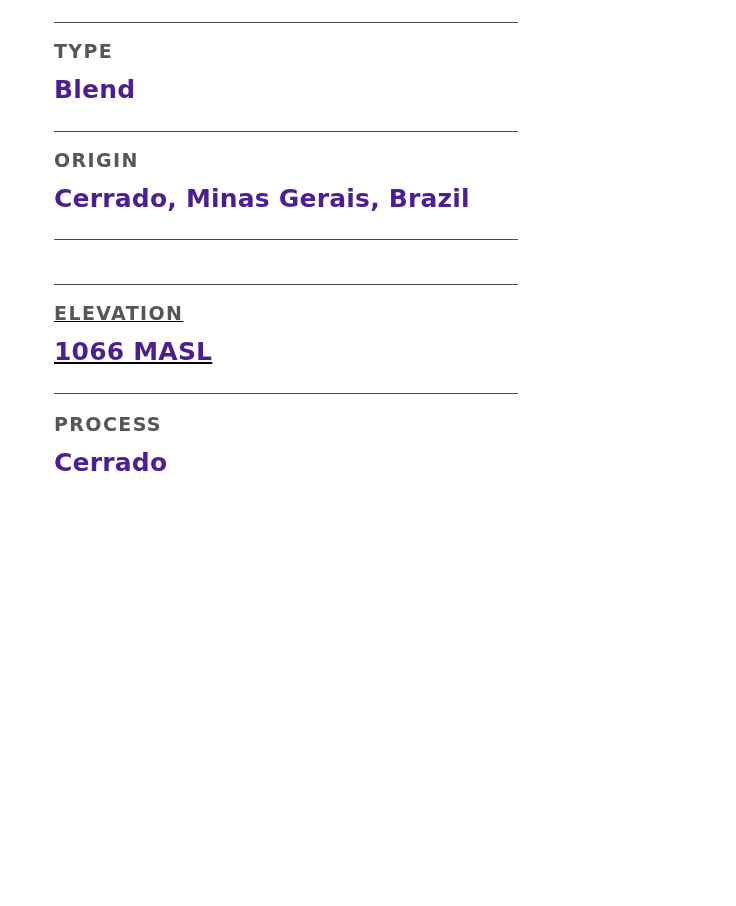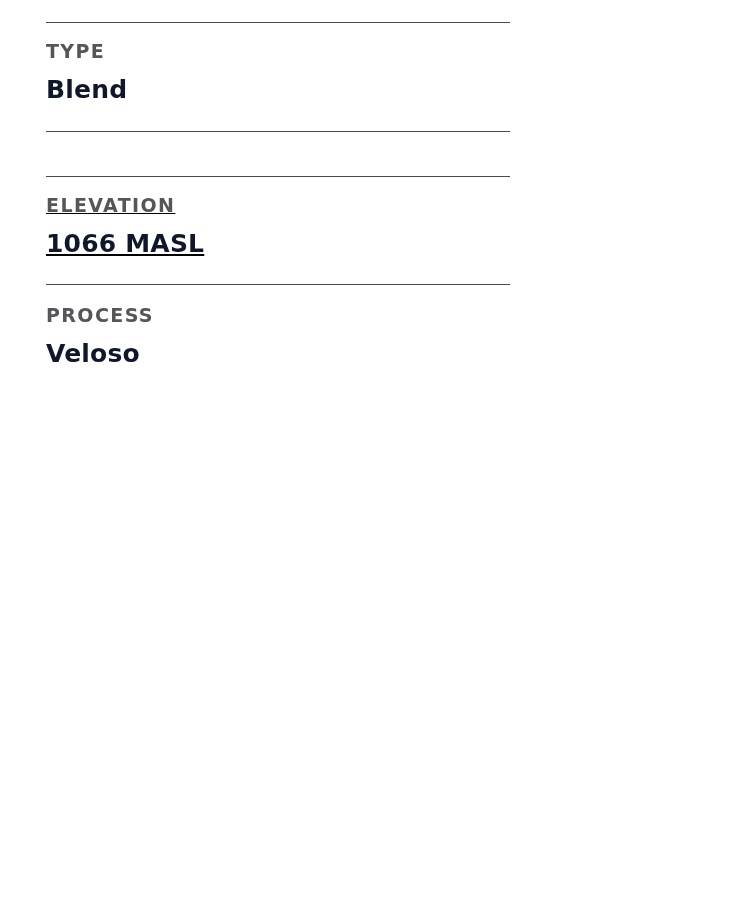--- a/index.html
+++ b/index.html
@@ -9,21 +9,21 @@
   body {
     width: 736px;
     height: 906px;
     background: #ffffff;
     font-family: "Liberation Sans", sans-serif;
     overflow: hidden;
   }
 
   .spec-list {
     width: 464px;
-    margin: 8px;
+    margin: 16px;
     padding: 0 0 0 38px;
     list-style: none;
   }
 
   .spec-row {
     border-top: 1px solid #4a4a4a;
     padding-top: 20px;
     padding-bottom: 8px;
     margin-right: 0;
   }
@@ -40,21 +40,21 @@
     color: #55565a;
     text-transform: uppercase;
     line-height: 1.1;
     margin: 0 0 14px 0;
   }
 
   .spec-value {
     font-family: "DejaVu Sans", sans-serif;
     font-size: 25px;
     font-weight: bold;
-    color: #0f172a;
+    color: #4c1d95;
     line-height: 1.15;
     margin: 0;
     letter-spacing: 0.2px;
   }
 
   
   .spec-row.r0 { margin-top: 22px; padding-top: 18px; padding-bottom: 26px; }
   .spec-row.r1 { padding-top: 18px; padding-bottom: 26px; }
   .spec-row.r2 { padding-top: 18px; padding-bottom: 26px; }
   .spec-row.r3 { padding-top: 18px; padding-bottom: 26px; }
@@ -68,34 +68,40 @@
 <ul class="spec-list">
 
   <li class="spec-row r0">
     <div class="inner">
       <div class="spec-label">TYPE</div>
       <div class="spec-value">Blend</div>
     </div>
   </li>
 
 
+  <li class="spec-row r2">
+    <div class="inner">
+      <div class="spec-label">ORIGIN</div>
+      <div class="spec-value">Cerrado, Minas Gerais, Brazil</div>
+    </div>
+  </li>
 
   <li class="spec-row r3">
     <div class="inner">
     </div>
   </li>
 
 
   <li class="spec-row r5">
     <div class="inner">
       <div class="spec-label">ELEVATION</div>
       <div class="spec-value">1066 MASL</div>
     </div>
   </li>
 
   <li class="spec-row r6">
     <div class="inner">
       <div class="spec-label">PROCESS</div>
-      <div class="spec-value">Veloso</div>
+      <div class="spec-value">Cerrado</div>
     </div>
   </li>
 
 </ul>
 
 </body></html>

